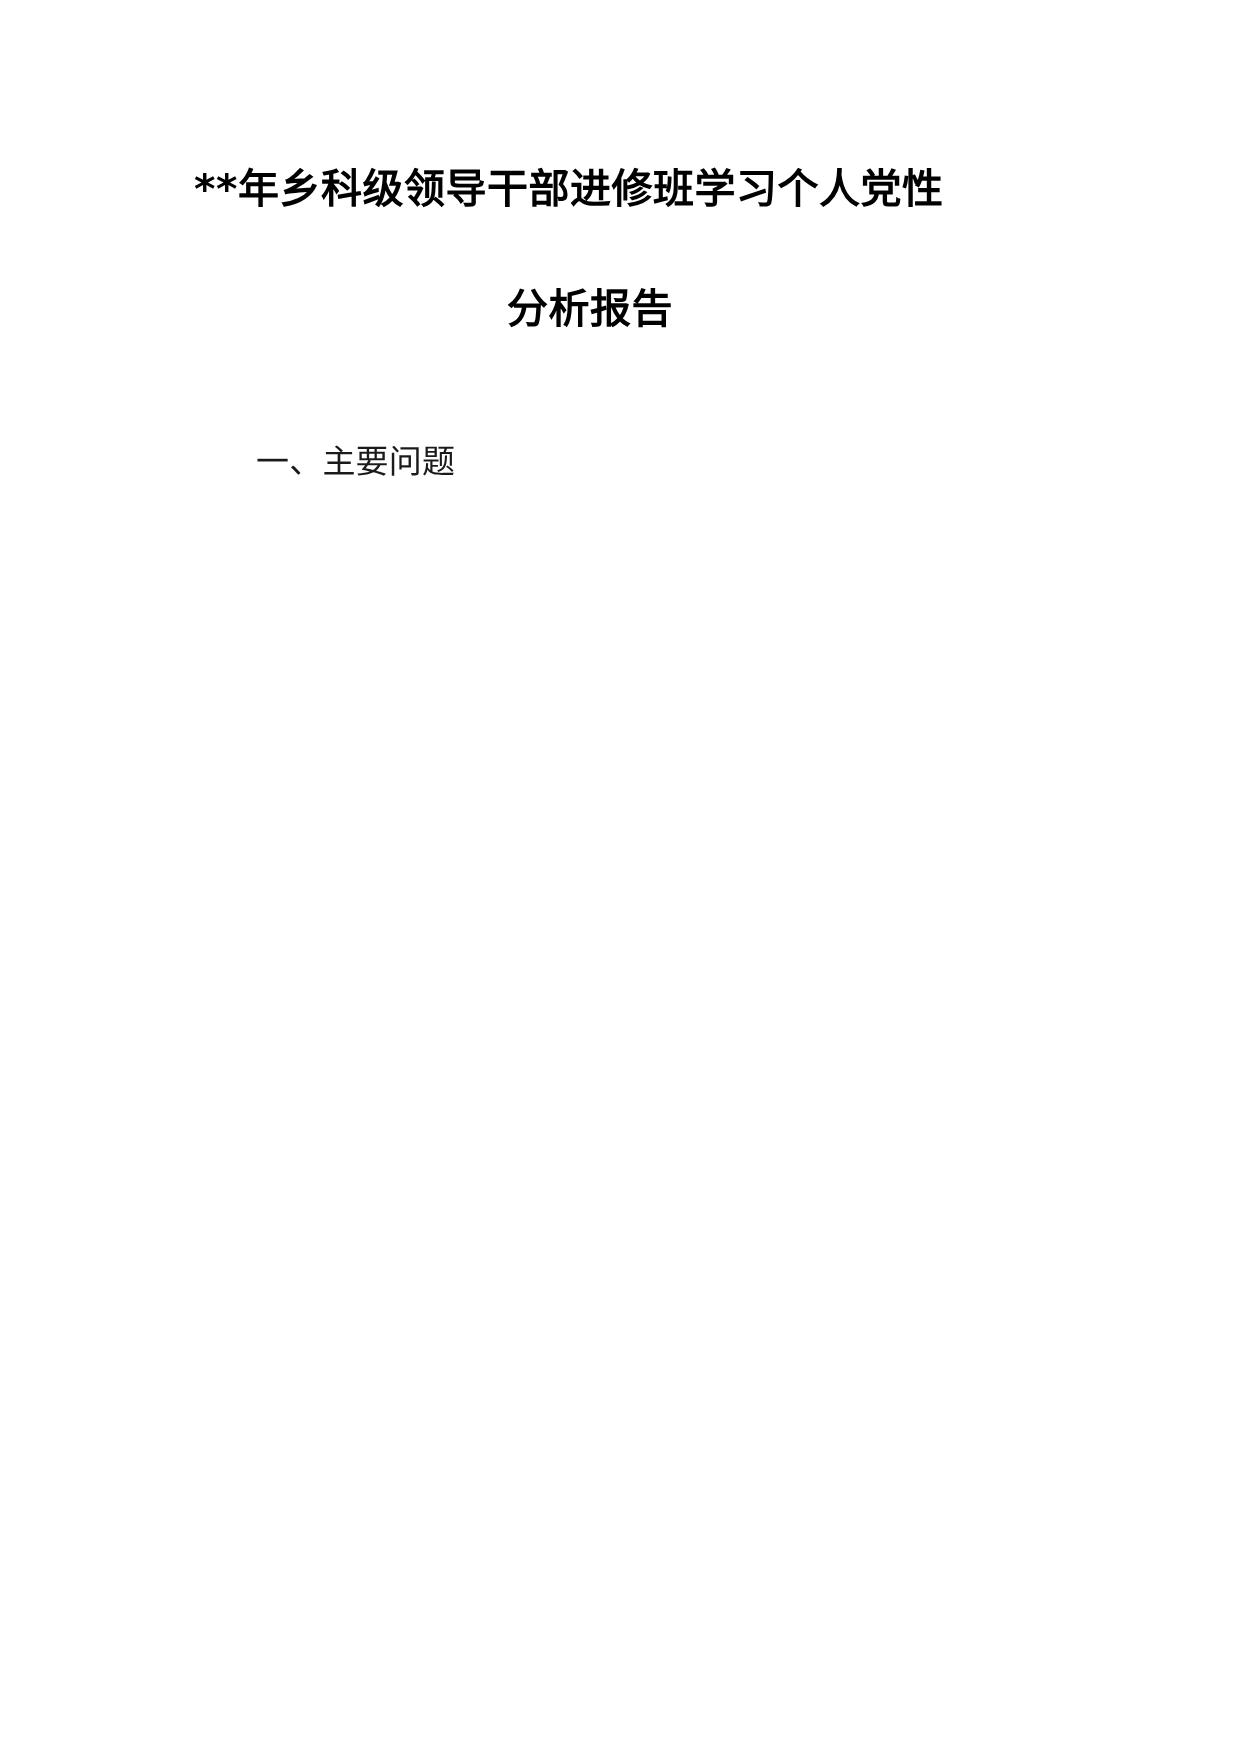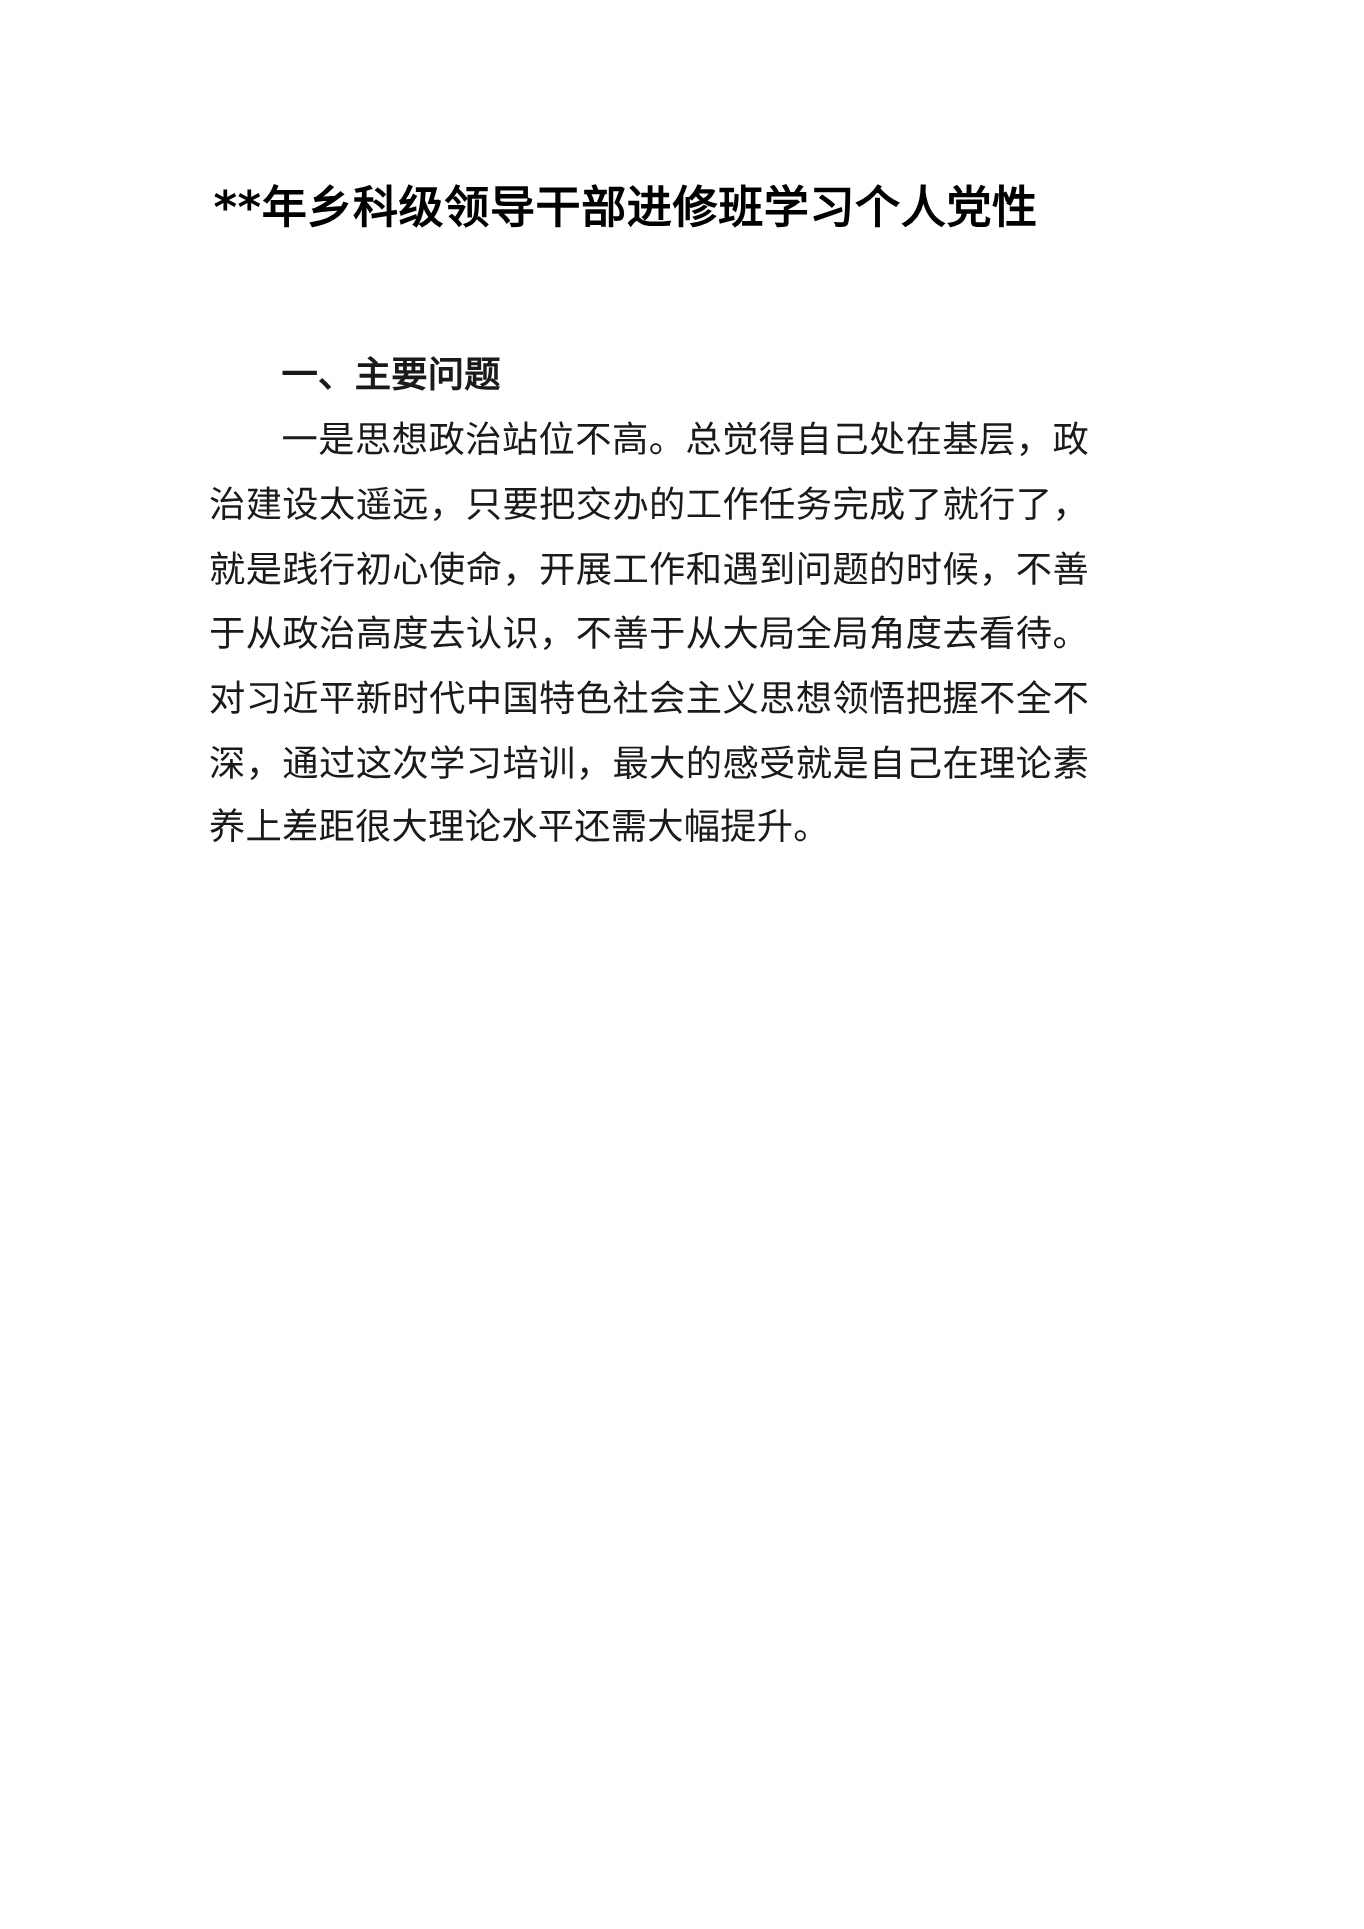--- a/index.html
+++ b/index.html
@@ -64,42 +64,42 @@
     text-align: justify;
     text-justify: inter-ideograph;
     text-indent: 2em;
     color: #1a1a1a;
     word-break: break-all;
     letter-spacing: 0.2px;
   }
   h2.section-heading {
     margin: 44px 0 0 0;
     font-size: 33px;
-    font-weight: 700;
+    font-weight: 400;
     line-height: 1.78;
     text-indent: 2em;
     color: #1a1a1a;
     letter-spacing: 0.2px;
   }
   .heading-gap {
     margin-top: 46px;
   }
 </style>
 </head>
 <body>
 
 <div class="page">
   <div class="content">
 
     <h1 class="doc-title">
       <span class="title-line title-line-1">**年乡科级领导干部进修班学习个人党性</span>
+      <span class="title-line title-line-2">分析报告</span>
     </h1>
 
     <div class="body-block">
 
 
       <h2 class="section-heading">一、主要问题</h2>
 
-      <p class="para heading-gap">一是思想政治站位不高。总觉得自己处在基层，政治建设太遥远，只要把交办的工作任务完成了就行了，就是践行初心使命，开展工作和遇到问题的时候，不善于从政治高度去认识，不善于从大局全局角度去看待。对习近平新时代中国特色社会主义思想领悟把握不全不深，通过这次学习培训，最大的感受就是自己在理论素养上差距很大理论水平还需大幅提升。</p>
 
     </div>
   </div>
 </div>
 
 </body></html>

